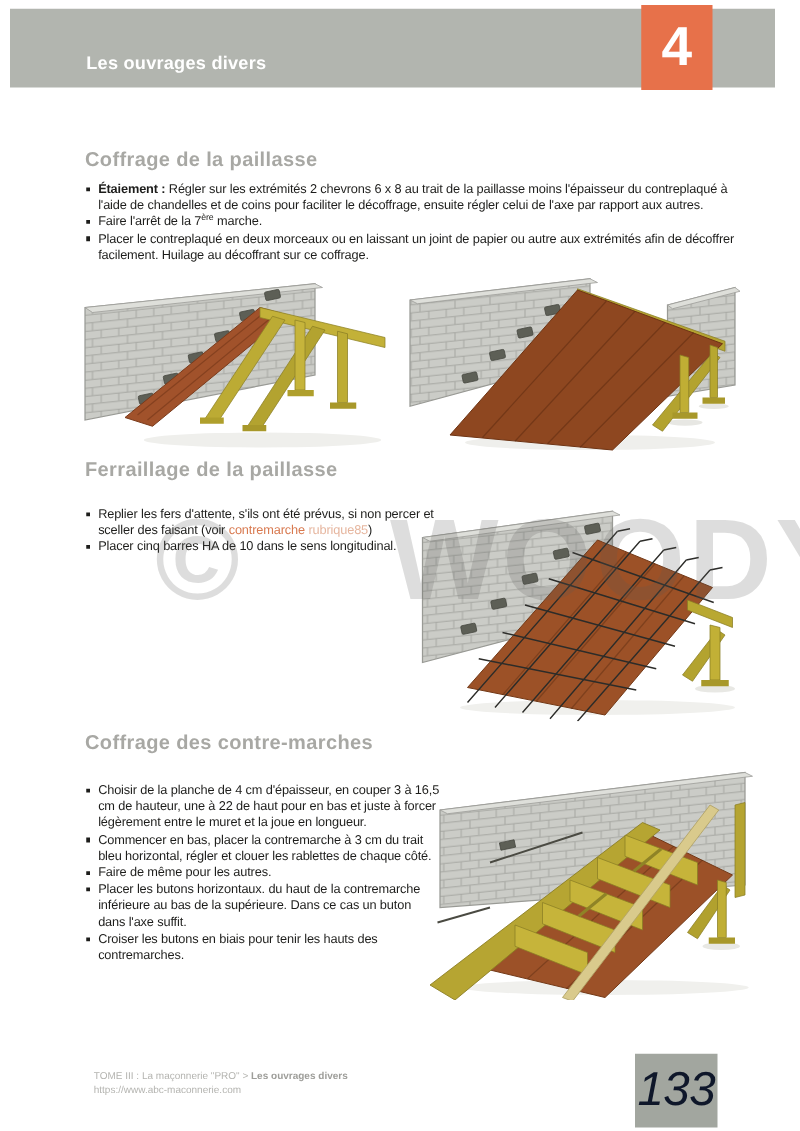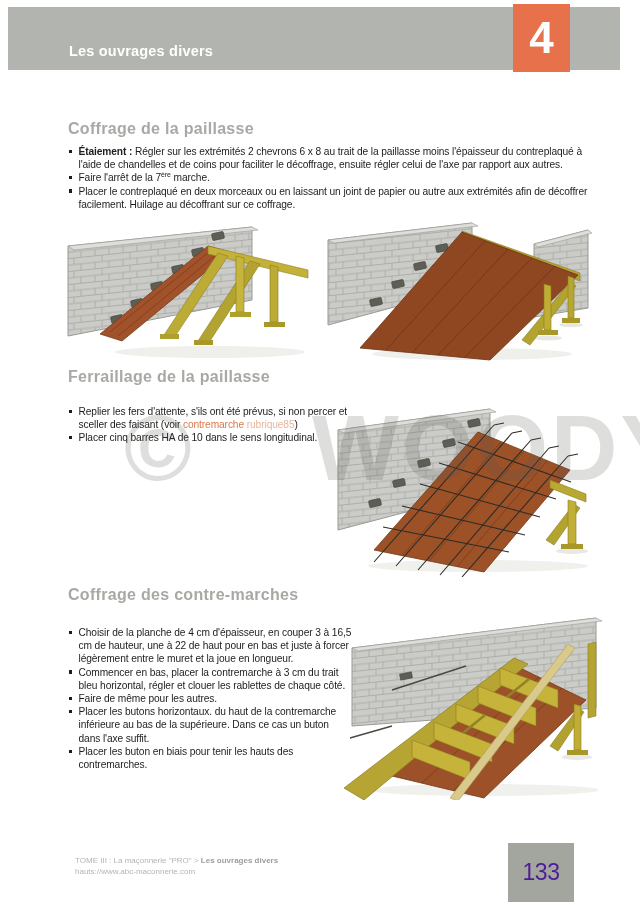--- a/index.html
+++ b/index.html
@@ -38,21 +38,21 @@
   .i3 { left:328px; top:402px; }
   .i4 { left:334px; top:608px; }
   
   .watermark { position:absolute; left:0; top:402px; width:640px; height:0; z-index:9; pointer-events:none; font-weight:bold; color:#5a5a58; opacity:0.20; }
   .wm-sym  { position:absolute; left:124px; top:0; font-size:92px; line-height:92px; }
   .wm-word { position:absolute; left:312px; top:0; font-size:92px; line-height:92px; letter-spacing:3px; }
   
   .foot-text { position:absolute; left:75px; top:856px; font-size:8px; line-height:10.5px; color:#b4b4b0; }
   .foot-text .fb { font-weight:bold; color:#9e9e9a; }
   .page-num-box { position:absolute; left:508px; top:843px; width:66px; height:59px; background:#a2a69f; display:flex; align-items:center; justify-content:center; }
-  .page-num-box span { color:#4c1d95; font-size:23px; letter-spacing:-0.5px; }
+  .page-num-box span { color:#0f172a; font-size:38px; letter-spacing:-0.5px;font-style:italic; }
 </style>
 </head>
 <body>
 
 <div class="page">
 
   <svg width="0" height="0" style="position:absolute" aria-hidden="true">
     <defs>
       <pattern id="blkp" width="28" height="13" patternUnits="userSpaceOnUse" patternTransform="skewY(-6)">
         <rect width="28" height="13" fill="#cbccc7"></rect>
@@ -207,21 +207,21 @@
       <rect x="233" y="142" width="22" height="5" fill="#a8982a"></rect>
     </g>
   </svg>
 
   <h2 class="sec-title t3">Coffrage des contre-marches</h2>
   <ul class="bullets b3">
       <li><span>Choisir de la planche de 4 cm d'épaisseur, en couper 3 à 16,5 cm de hauteur, une à 22 de haut pour en bas et juste à forcer légèrement entre le muret et la joue en longueur.</span></li>
       <li><span>Commencer en bas, placer la contremarche à 3 cm du trait bleu horizontal, régler et clouer les rablettes de chaque côté.</span></li>
       <li><span>Faire de même pour les autres.</span></li>
       <li><span>Placer les butons horizontaux. du haut de la contremarche inférieure au bas de la supérieure. Dans ce cas un buton dans l'axe suffit.</span></li>
-      <li><span>Placer les buton en biais pour tenir les hauts des contremarches.</span></li>
+      <li><span>Croiser les butons en biais pour tenir les hauts des contremarches.</span></li>
     </ul>
 
   <svg class="illus i4" width="288" height="192" viewBox="0 0 288 192">
     <ellipse cx="150" cy="182" rx="115" ry="6" fill="#f0f0ed"></ellipse>
     <g>
       <path d="M18,40 L262,10 L262,100 L18,118 Z" fill="url(#blkp)" stroke="#999a95" stroke-width="1"></path>
       <path d="M18,40 L262,10 L268,13 L24,43 Z" fill="#dedfda" stroke="#999a95" stroke-width="0.6"></path>
       <path d="M254,36 L262,34 L262,108 L254,110 Z" fill="#b5a431" stroke="#8a7d24" stroke-width="0.6"></path>
     </g>
     <g transform="translate(72,68) rotate(-12)">
@@ -248,20 +248,20 @@
       <path d="M240,96 L247,98 L247,142 L240,142 Z" fill="#c0ae34" stroke="#8a7d24"></path>
       <rect x="233" y="142" width="21" height="5" fill="#a8982a"></rect>
     </g>
   </svg>
 
   <footer>
     <div class="foot-text">
       <div>
         <span>TOME III : La maçonnerie "PRO" &gt; </span><span class="fb">Les ouvrages divers</span>
       </div>
-      <div>hauts://www.abc-maconnerie.com</div>
+      <div>https://www.abc-maconnerie.com</div>
     </div>
     <div class="page-num-box">
       <span>133</span>
     </div>
   </footer>
 
 </div>
 
 </body></html>

